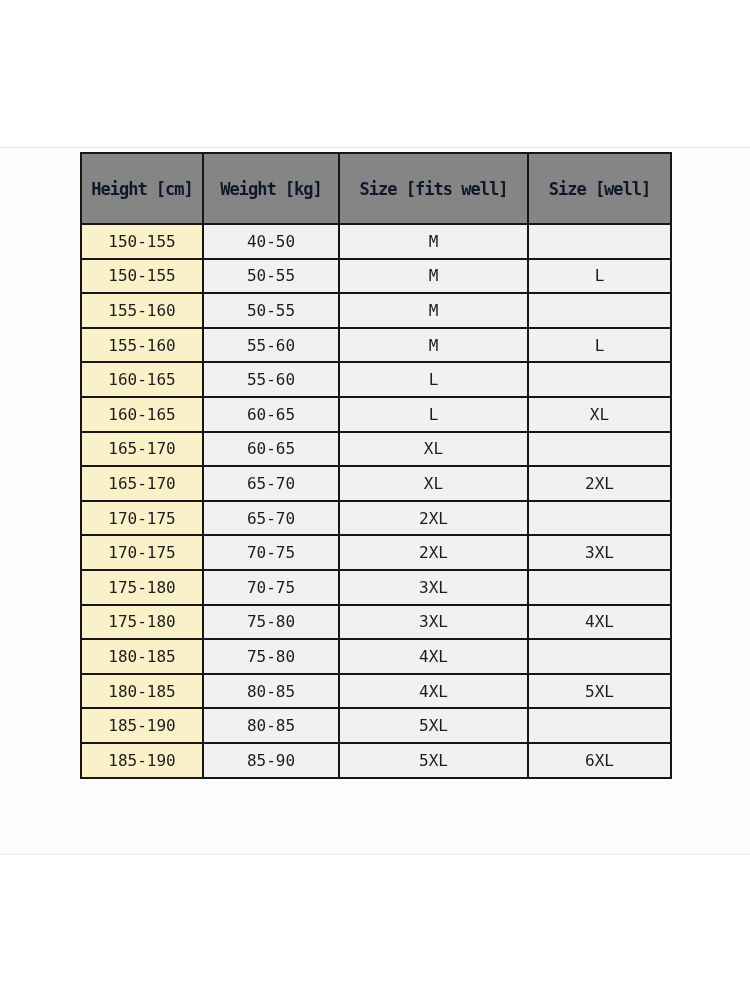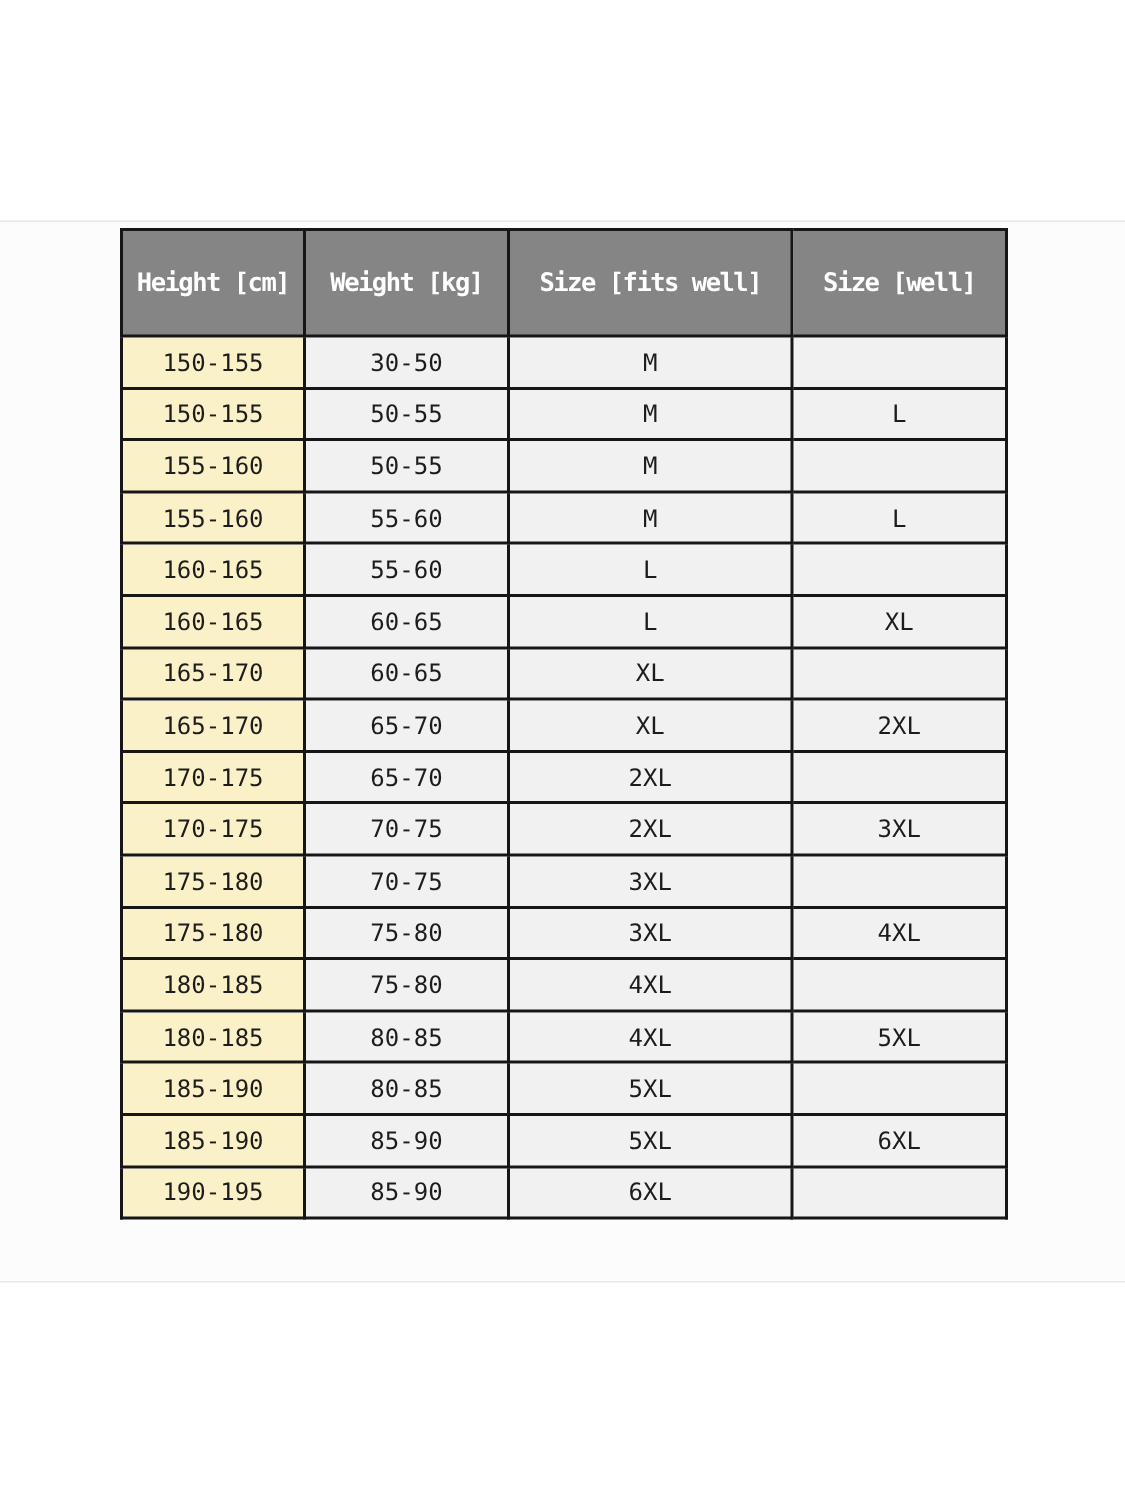--- a/index.html
+++ b/index.html
@@ -46,21 +46,21 @@
     padding:0;
     overflow:hidden;
     white-space:nowrap;
   }
   th{
     height:71px;
     background:var(--header-bg);
     font-size:17px;
     font-weight:700;
     letter-spacing:-1px;
-    color:#ffffff;
+    color:#0f172a;
   }
   td{
     height:34.6px;
     background:var(--cell-bg);
     font-size:16px;
     font-weight:400;
   }
   td.height-cell{
     background:var(--height-col-bg);
     text-align:center;
@@ -82,21 +82,21 @@
     <tr>
       <th>Height [cm]</th>
       <th>Weight [kg]</th>
       <th>Size [fits well]</th>
       <th>Size [well]</th>
     </tr>
   </thead>
   <tbody id="rows">
       <tr>
         <td class="height-cell">150-155</td>
-        <td>30-50</td>
+        <td>40-50</td>
         <td>M</td>
         <td></td>
       </tr>
       <tr>
         <td class="height-cell">150-155</td>
         <td>50-55</td>
         <td>M</td>
         <td>L</td>
       </tr>
       <tr>
@@ -176,20 +176,14 @@
         <td>80-85</td>
         <td>5XL</td>
         <td></td>
       </tr>
       <tr>
         <td class="height-cell">185-190</td>
         <td>85-90</td>
         <td>5XL</td>
         <td>6XL</td>
       </tr>
-      <tr>
-        <td class="height-cell">190-195</td>
-        <td>85-90</td>
-        <td>6XL</td>
-        <td></td>
-      </tr>
     </tbody>
 </table>
 
 </body></html>

